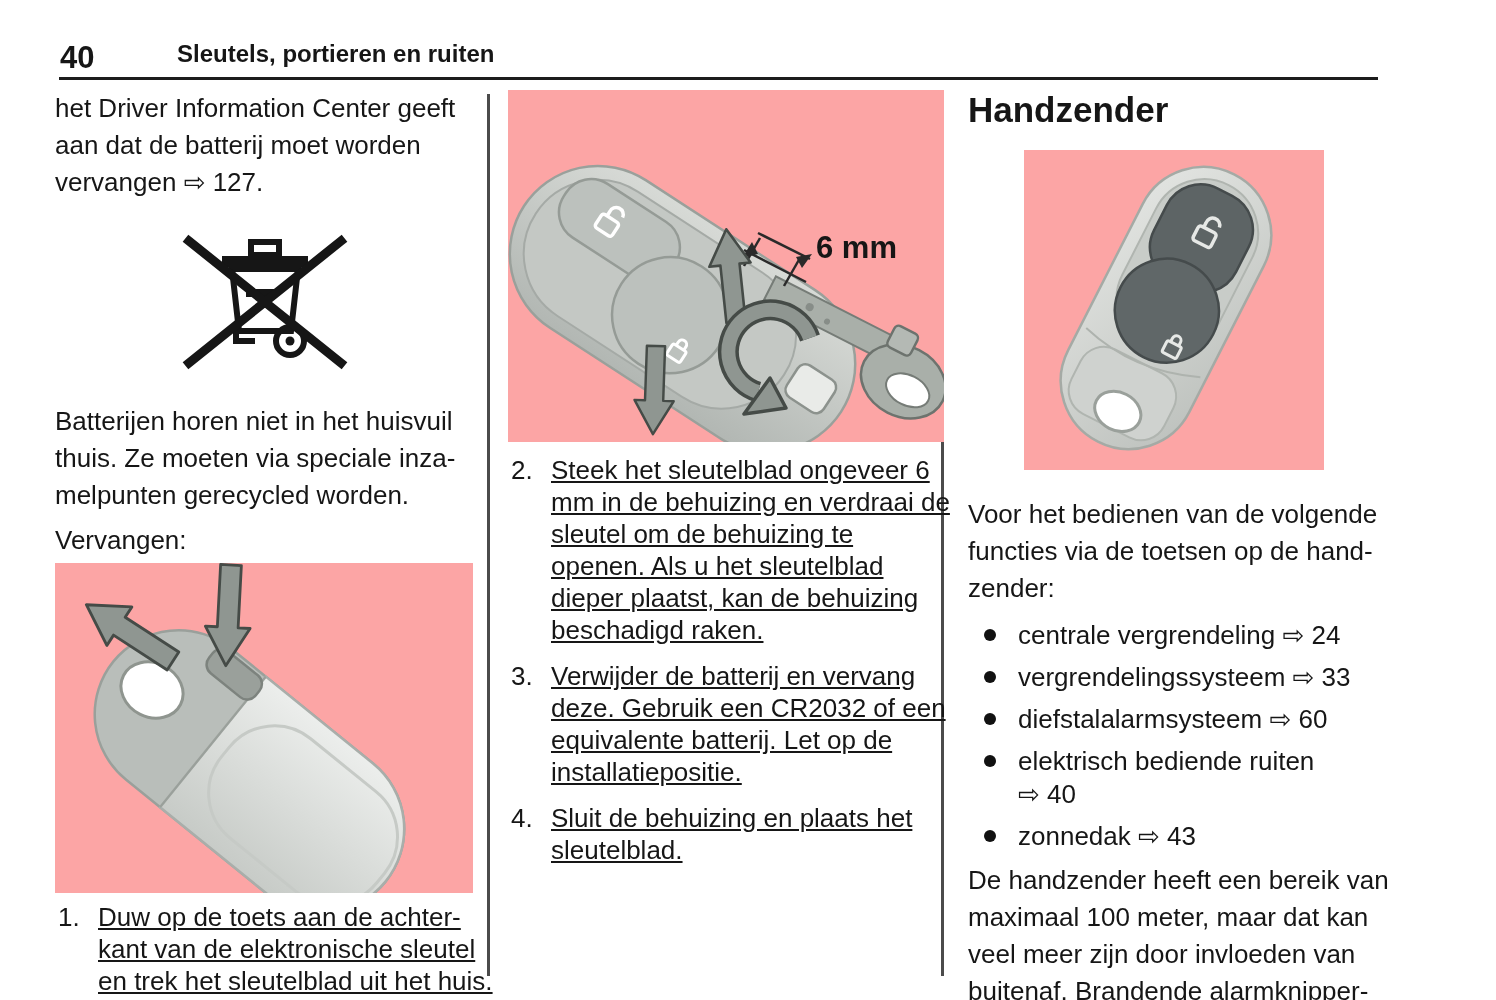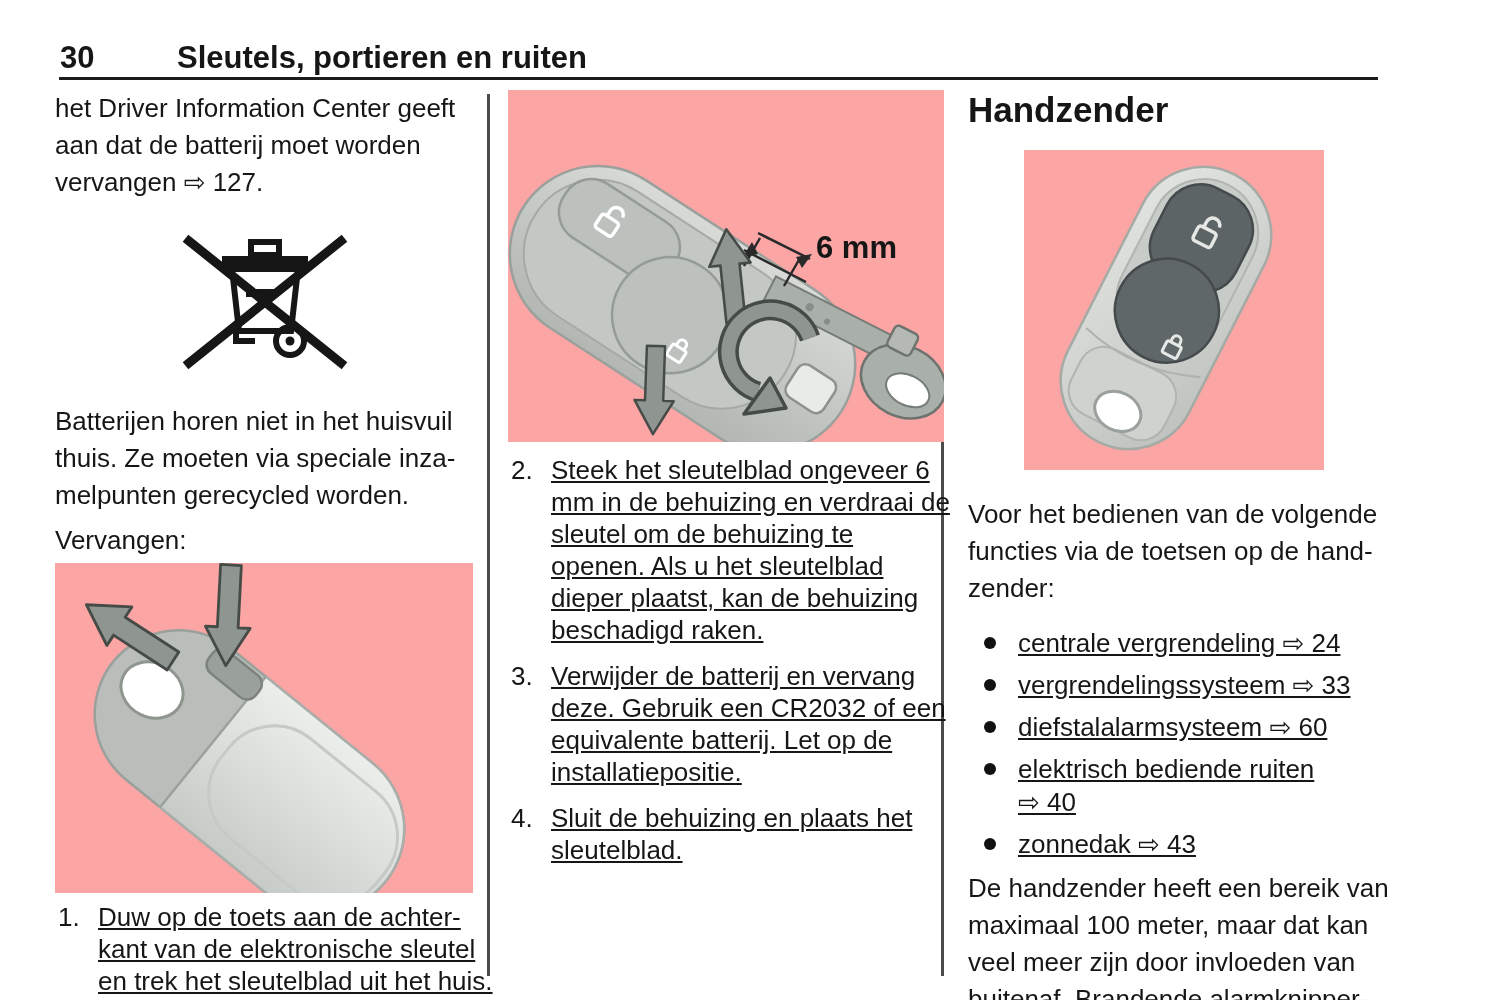--- a/index.html
+++ b/index.html
@@ -1,20 +1,20 @@
 <!DOCTYPE html>
 <html><head>
 <meta charset="utf-8">
 <style>
   html,body{margin:0;padding:0;background:#ffffff;}
   body{width:1496px;height:1000px;font-family:"Liberation Sans","DejaVu Sans",sans-serif;color:#161616;}
   .page{position:relative;width:1496px;height:1000px;overflow:hidden;background:#ffffff;}
 
   .page-num{position:absolute;left:60px;top:40px;font-size:31px;font-weight:bold;}
-  .chapter{position:absolute;left:177px;top:40px;font-size:31px;font-weight:bold;margin:0;}
+  .chapter{position:absolute;left:177px;top:40px;font-size:24px;font-weight:bold;margin:0;}
   .rule{position:absolute;left:59px;top:77px;width:1319px;height:3px;background:#1c1c1c;}
 
   .vsep{position:absolute;top:94px;width:3px;height:882px;background:#4b4b4b;}
   .sep1{left:487px;}
   .sep2{left:941px;}
 
   .col{position:absolute;top:90px;}
   .col1{left:55px;width:420px;}
   .col2{left:508px;width:436px;}
   .col3{left:968px;width:478px;}
@@ -26,33 +26,33 @@
   .fig-weee{width:190px;height:170px;margin:14px auto 18px auto;background:transparent;}
   .fig-backfob{width:418px;height:330px;margin:4px 0 8px 0;}
   .fig-blade{width:436px;height:352px;margin:0 0 12px 0;}
   .fig-remote{width:300px;height:320px;margin:20px 0 26px 56px;}
 
   .steps{list-style:none;margin:0;padding:0;}
   .step{display:flex;margin:0 0 14px 0;font-size:26px;line-height:32px;}
   .step .num{flex:0 0 40px;padding-left:3px;}
   .step .txt{white-space:pre;text-decoration:underline;}
 
-  .bullets{list-style:none;margin:20px 0 6px 0;padding:0;text-decoration:underline;}
+  .bullets{list-style:none;margin:12px 0 6px 0;padding:0;}
   .bullets li{display:flex;margin:0 0 9px 0;font-size:26px;line-height:33px;}
   .dot{flex:0 0 12px;width:12px;height:12px;border-radius:50%;background:#111;margin:10px 22px 0 16px;}
   .btxt{white-space:pre;}
 
   .mt12{margin-top:8px;}
 </style>
 </head>
 <body>
 
 <div class="page">
 
-  <div class="page-num">30</div>
+  <div class="page-num">40</div>
   <h1 class="chapter">Sleutels, portieren en ruiten</h1>
   <div class="rule"></div>
 
   <div class="vsep sep1"></div>
   <div class="vsep sep2"></div>
 
   <div class="col col1">
     <p class="body">het Driver Information Center geeft
 aan dat de batterij moet worden
 vervangen ⇨ 127.</p>

